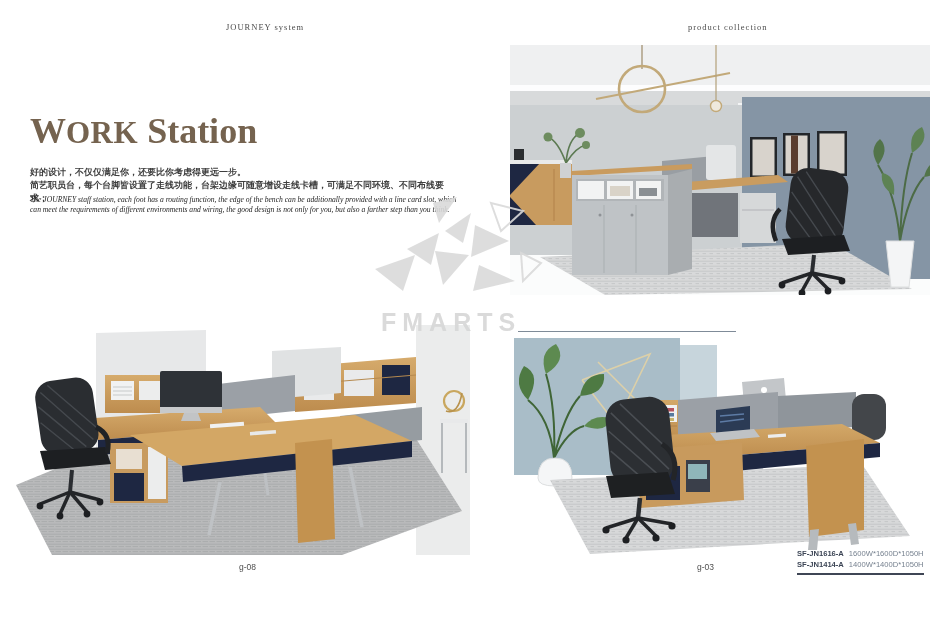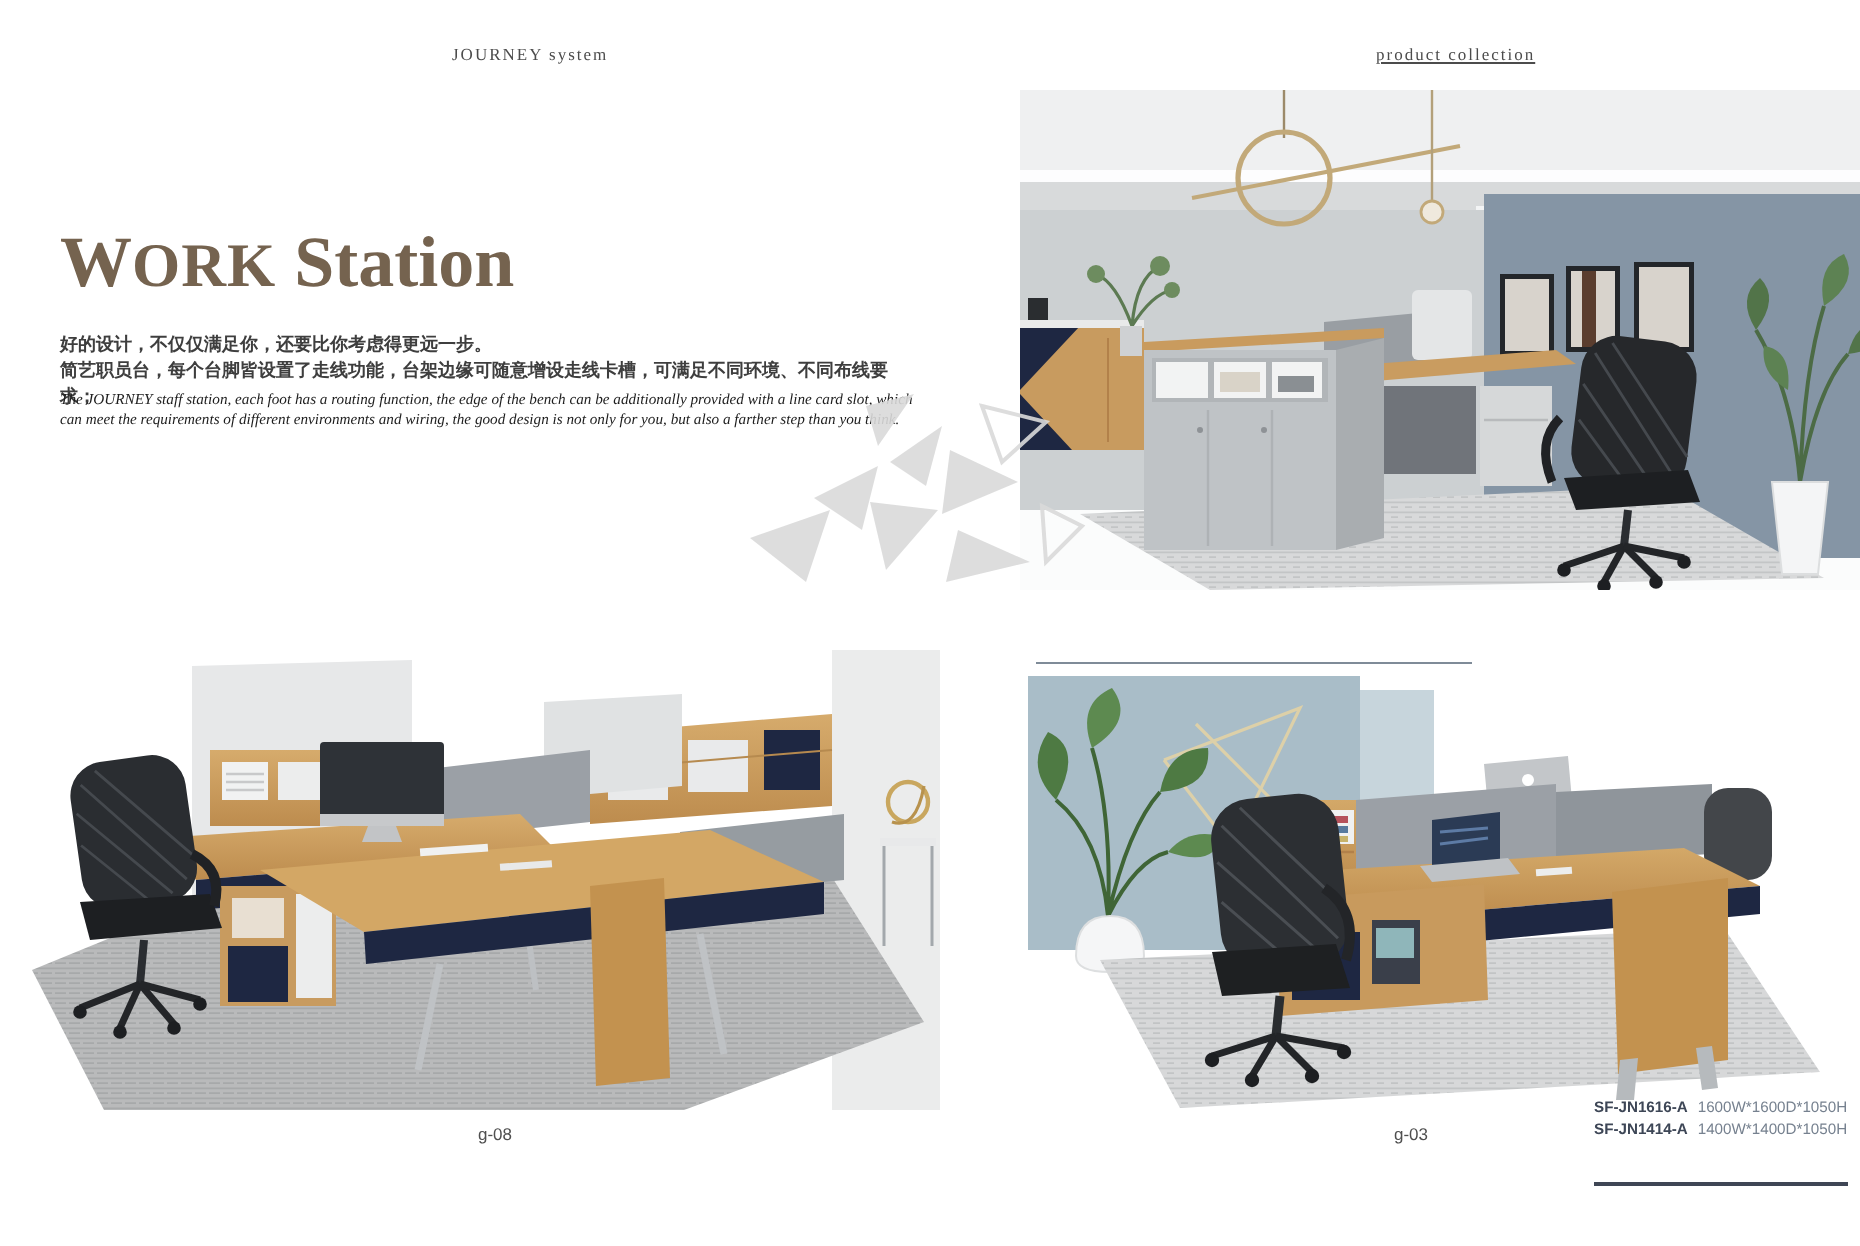--- a/index.html
+++ b/index.html
@@ -1,21 +1,21 @@
 <!DOCTYPE html>
 <html><head>
 <meta charset="utf-8">
 <style>
   * { margin:0; padding:0; box-sizing:border-box; }
   body { background:#ffffff; font-family:"Liberation Sans", sans-serif; }
   .canvas { position:relative; width:930px; height:623px; background:#ffffff; overflow:hidden; }
 
   .hdr { position:absolute; top:22px; font-family:"Liberation Serif", serif; font-size:8.5px; letter-spacing:1px; color:#4c4c4c; }
   .hdr-left  { left:226px; }
-  .hdr-right { left:688px;text-decoration:underline; }
+  .hdr-right { left:688px; }
 
   .title { position:absolute; left:30px; top:110px; font-family:"Liberation Serif", serif; font-weight:bold; color:#75634f; white-space:nowrap; }
   .title .t-big   { font-size:36px; }
   .title .t-small { font-size:31px; letter-spacing:0.5px; }
 
   .desc-cn { position:absolute; left:30px; top:166px; width:430px; font-size:9px; font-weight:bold; color:#3e3e3e; line-height:13px; }
   .desc-en { position:absolute; left:30px; top:195px; width:437px; font-family:"Liberation Serif", serif; font-style:italic; font-size:7.6px; color:#1d1d1d; line-height:10px; }
 
   .scene { position:absolute; }
   .scene svg { display:block; width:100%; height:100%; }
@@ -23,21 +23,21 @@
   .scene-tr     { left:510px; top:45px;  width:420px; height:250px; }
   .scene-br     { left:510px; top:338px; width:420px; height:217px; }
 
   .codes { position:absolute; font-size:7.6px; line-height:10.5px; white-space:nowrap; }
   .codes .model { color:#3d4656; font-weight:bold; }
   .codes .dims  { color:#76818f; margin-left:5px; }
   .codes-lb { left:18px;  top:551px; padding-bottom:3px; border-bottom:2px solid #3f4655; }
   .codes-rm { left:518px; top:296px; }
   .codes-rm .code-row.u { border-bottom:1px solid #8e99a5; display:inline-block; padding-bottom:1px; }
   .rule-rm { position:absolute; left:518px; top:331px; width:218px; border-top:1.5px solid #7f8b98; }
-  .codes-rb { left:797px; top:549px; padding-bottom:21px; border-bottom:2.5px solid #3f4655; }
+  .codes-rb { left:797px; top:549px; padding-bottom:3px; border-bottom:2.5px solid #3f4655; }
 
   .pagenum { position:absolute; font-family:Liberation Sans, sans-serif; font-size:8.5px; color:#4f4f4f; }
   .pagenum-left  { left:239px; top:562px; }
   .pagenum-right { left:697px; top:562px; }
 
   .watermark { position:absolute; left:373px; top:197px; width:170px; height:140px; opacity:0.9; pointer-events:none; }
   .watermark .wm-text { position:absolute; left:8px; bottom:0; width:160px; font-size:25px; font-weight:bold; letter-spacing:6px; color:#d7d7d7; font-family:"Liberation Sans", sans-serif; }
 </style>
 </head>
 <body>
@@ -357,20 +357,21 @@
         <polygon points="2,72 42,58 30,94"></polygon>
         <polygon points="62,54 96,58 70,88"></polygon>
         <polygon points="102,28 136,44 98,60"></polygon>
         <polygon points="106,68 142,84 100,94"></polygon>
       </g>
       <g fill="none" stroke="#dadada" stroke-width="2">
         <polygon points="118,6 150,14 128,34"></polygon>
         <polygon points="148,56 168,66 150,84"></polygon>
       </g>
     </svg>
+    <div class="wm-text">FMARTS</div>
   </div>
 
 
   <div class="rule-rm"></div>
 
   <div class="codes codes-rb">
     <div class="code-row"><span class="model">SF-JN1616-A</span><span class="dims">1600W*1600D*1050H</span></div>
     <div class="code-row"><span class="model">SF-JN1414-A</span><span class="dims">1400W*1400D*1050H</span></div>
   </div>
 

